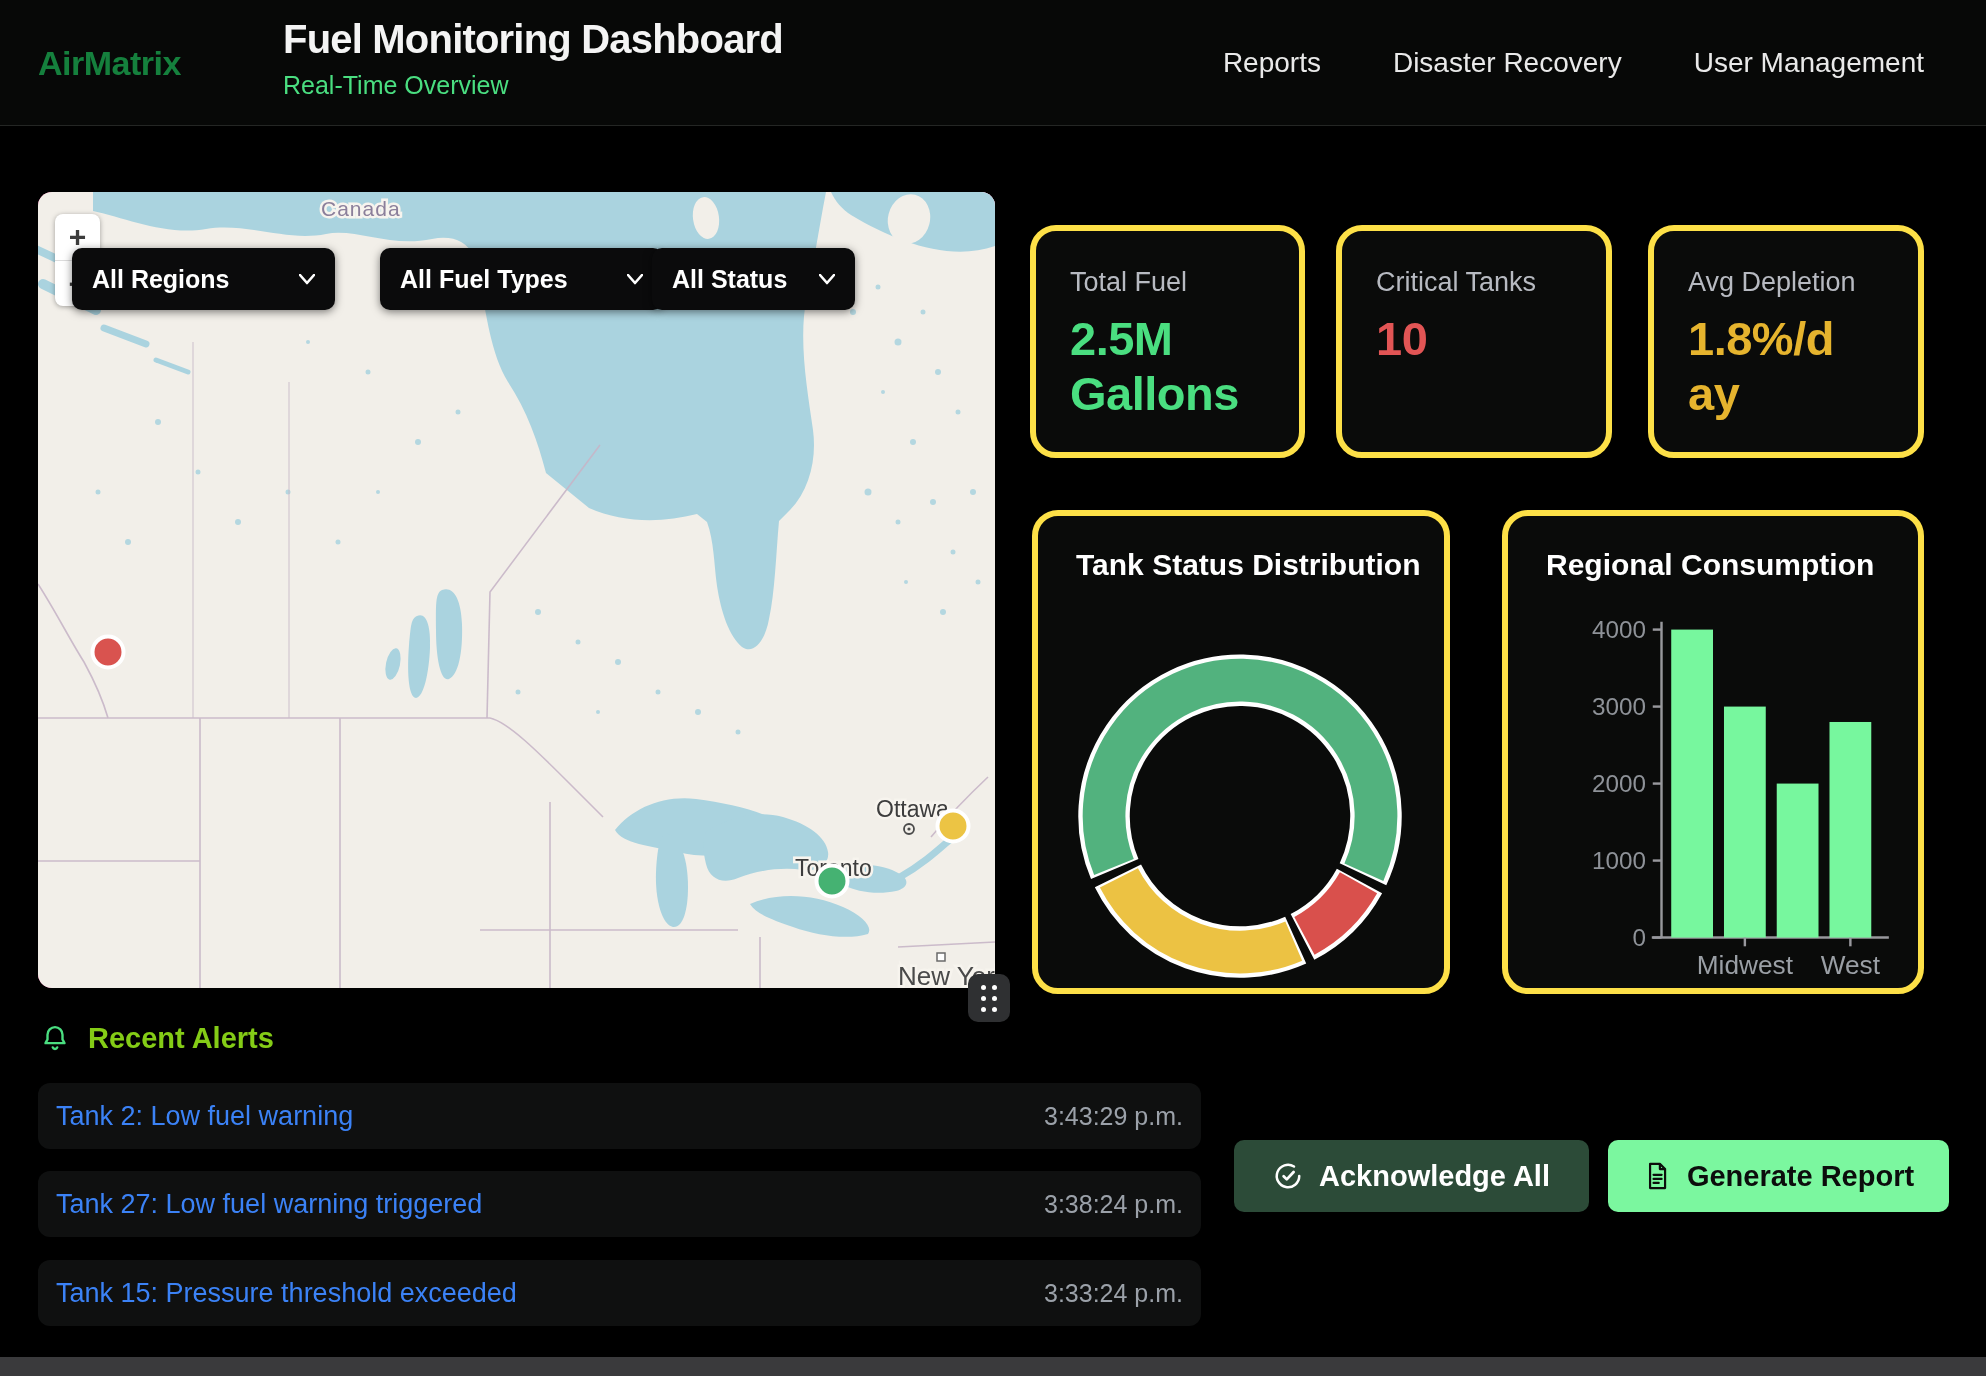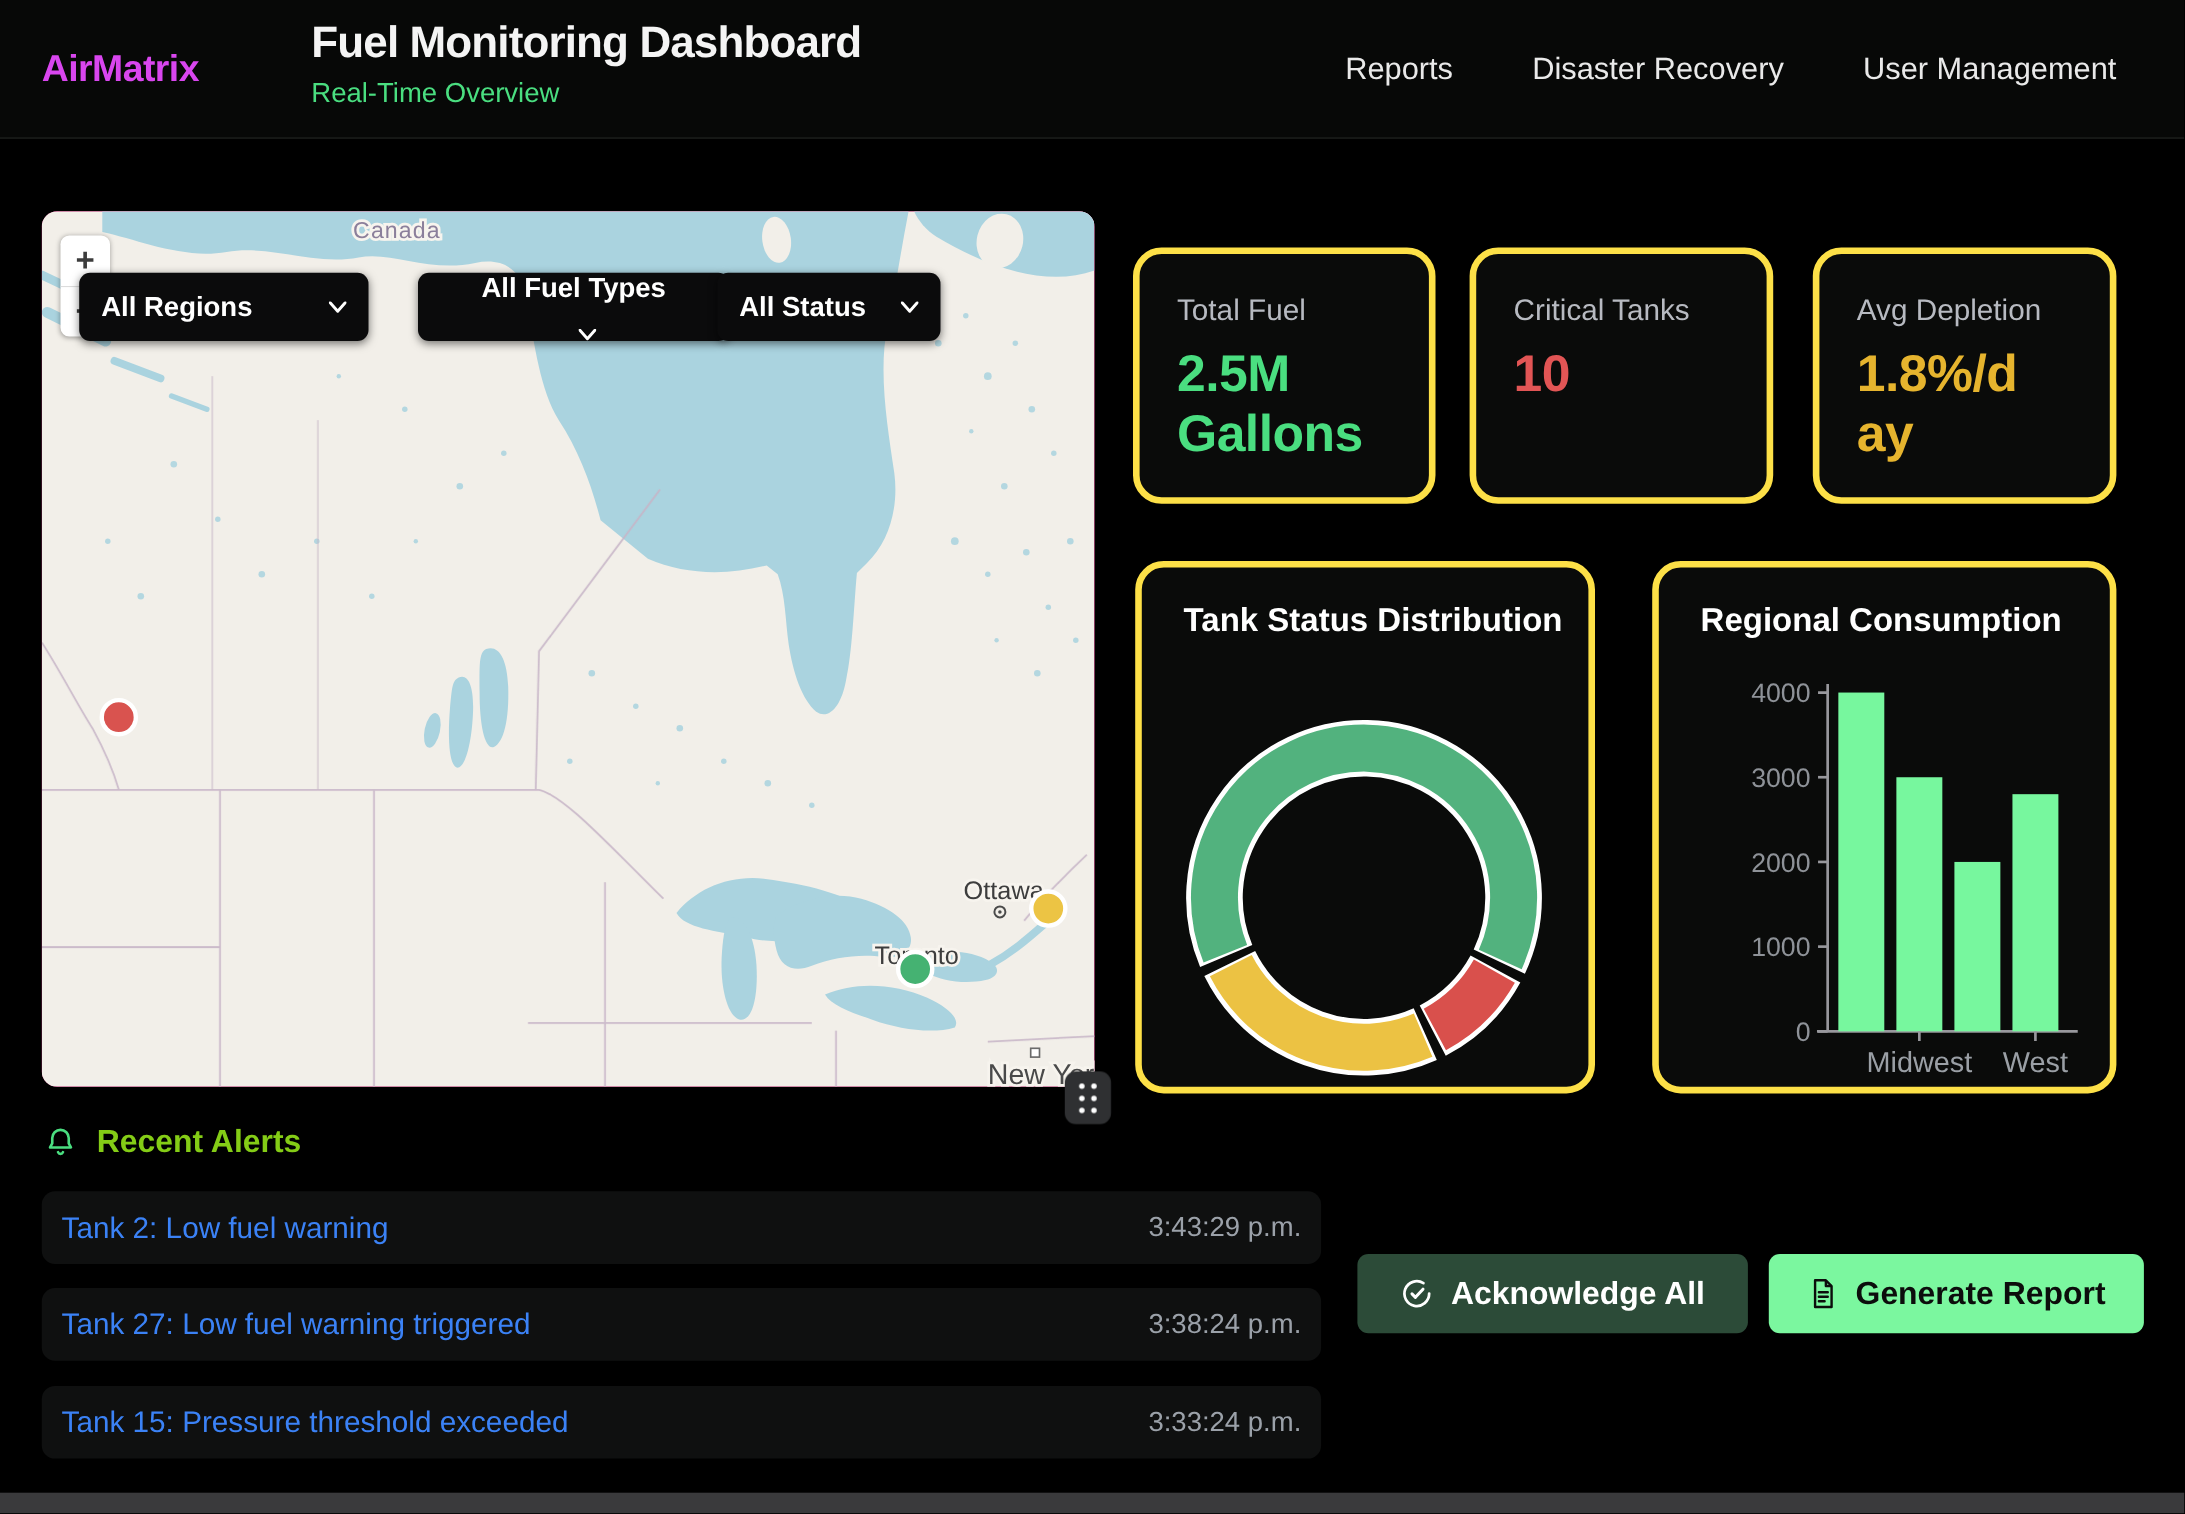--- a/index.html
+++ b/index.html
@@ -24,21 +24,21 @@
   .map-zoom{position:absolute;left:17px;top:22px;width:45px;height:92px;background:#fff;
             border-radius:8px;box-shadow:0 1px 5px rgba(0,0,0,.35);z-index:2;overflow:hidden;}
   .map-zoom .zbtn{width:100%;height:46px;display:flex;align-items:center;justify-content:center;
                   font-size:30px;font-weight:700;color:#3c3c3c;cursor:pointer;}
   .map-zoom .zdiv{height:1px;background:#dcdcdc;}
   .map-filters{position:absolute;left:0;top:56px;width:100%;z-index:3;}
   .filter{position:absolute;height:62px;background:#0b0b0c;border-radius:10px;display:flex;
           align-items:center;justify-content:space-between;padding:0 20px;box-sizing:border-box;
           color:#fff;font-size:25px;font-weight:700;cursor:pointer;box-shadow:0 2px 8px rgba(0,0,0,.5);}
   .filter .chev{margin-left:24px;display:flex;align-items:center;}
-  .f1{left:34px;width:263px;} .f2{left:342px;width:283px;flex-direction:column;} .f3{left:614px;width:203px;text-align:right;}
+  .f1{left:34px;width:263px;} .f2{left:342px;width:283px;} .f3{left:614px;width:203px;text-align:right;}
   .map-resize{position:absolute;left:968px;top:974px;width:42px;height:48px;background:#2f3032;
               border-radius:10px;z-index:4;display:flex;align-items:center;justify-content:center;}
   .map-resize .dots{display:grid;grid-template-columns:repeat(2,5px);grid-gap:6px;}
   .map-resize .dots i{width:5px;height:5px;border-radius:50%;background:#fff;display:block;}
 
   
   .card{position:absolute;background:#0a0b0a;border:6px solid #fde047;border-radius:26px;
         box-sizing:border-box;}
   .stat-card{padding:36px 34px;}
   .sc1{left:1030px;top:225px;width:275px;height:233px;}
@@ -74,21 +74,21 @@
   .btn-gen{left:1608px;width:341px;}
 
   .window-bottom{position:absolute;left:0;top:1357px;width:1986px;height:19px;background:#3a3a3c;}
 </style>
 </head>
 <body>
 
 <div id="app">
 
   <div class="header">
-    <div class="brand" style="color: #d946ef;">AirMatrix</div>
+    <div class="brand" style="color: #15803d;">AirMatrix</div>
     <div class="title-block">
       <div class="page-title">Fuel Monitoring Dashboard</div>
       <div class="page-subtitle" style="color: rgb(74, 222, 128);">Real-Time Overview</div>
     </div>
     <div class="nav">
       <div class="nav-item">Reports</div>
       <div class="nav-item">Disaster Recovery</div>
       <div class="nav-item">User Management</div>
     </div>
   </div>

